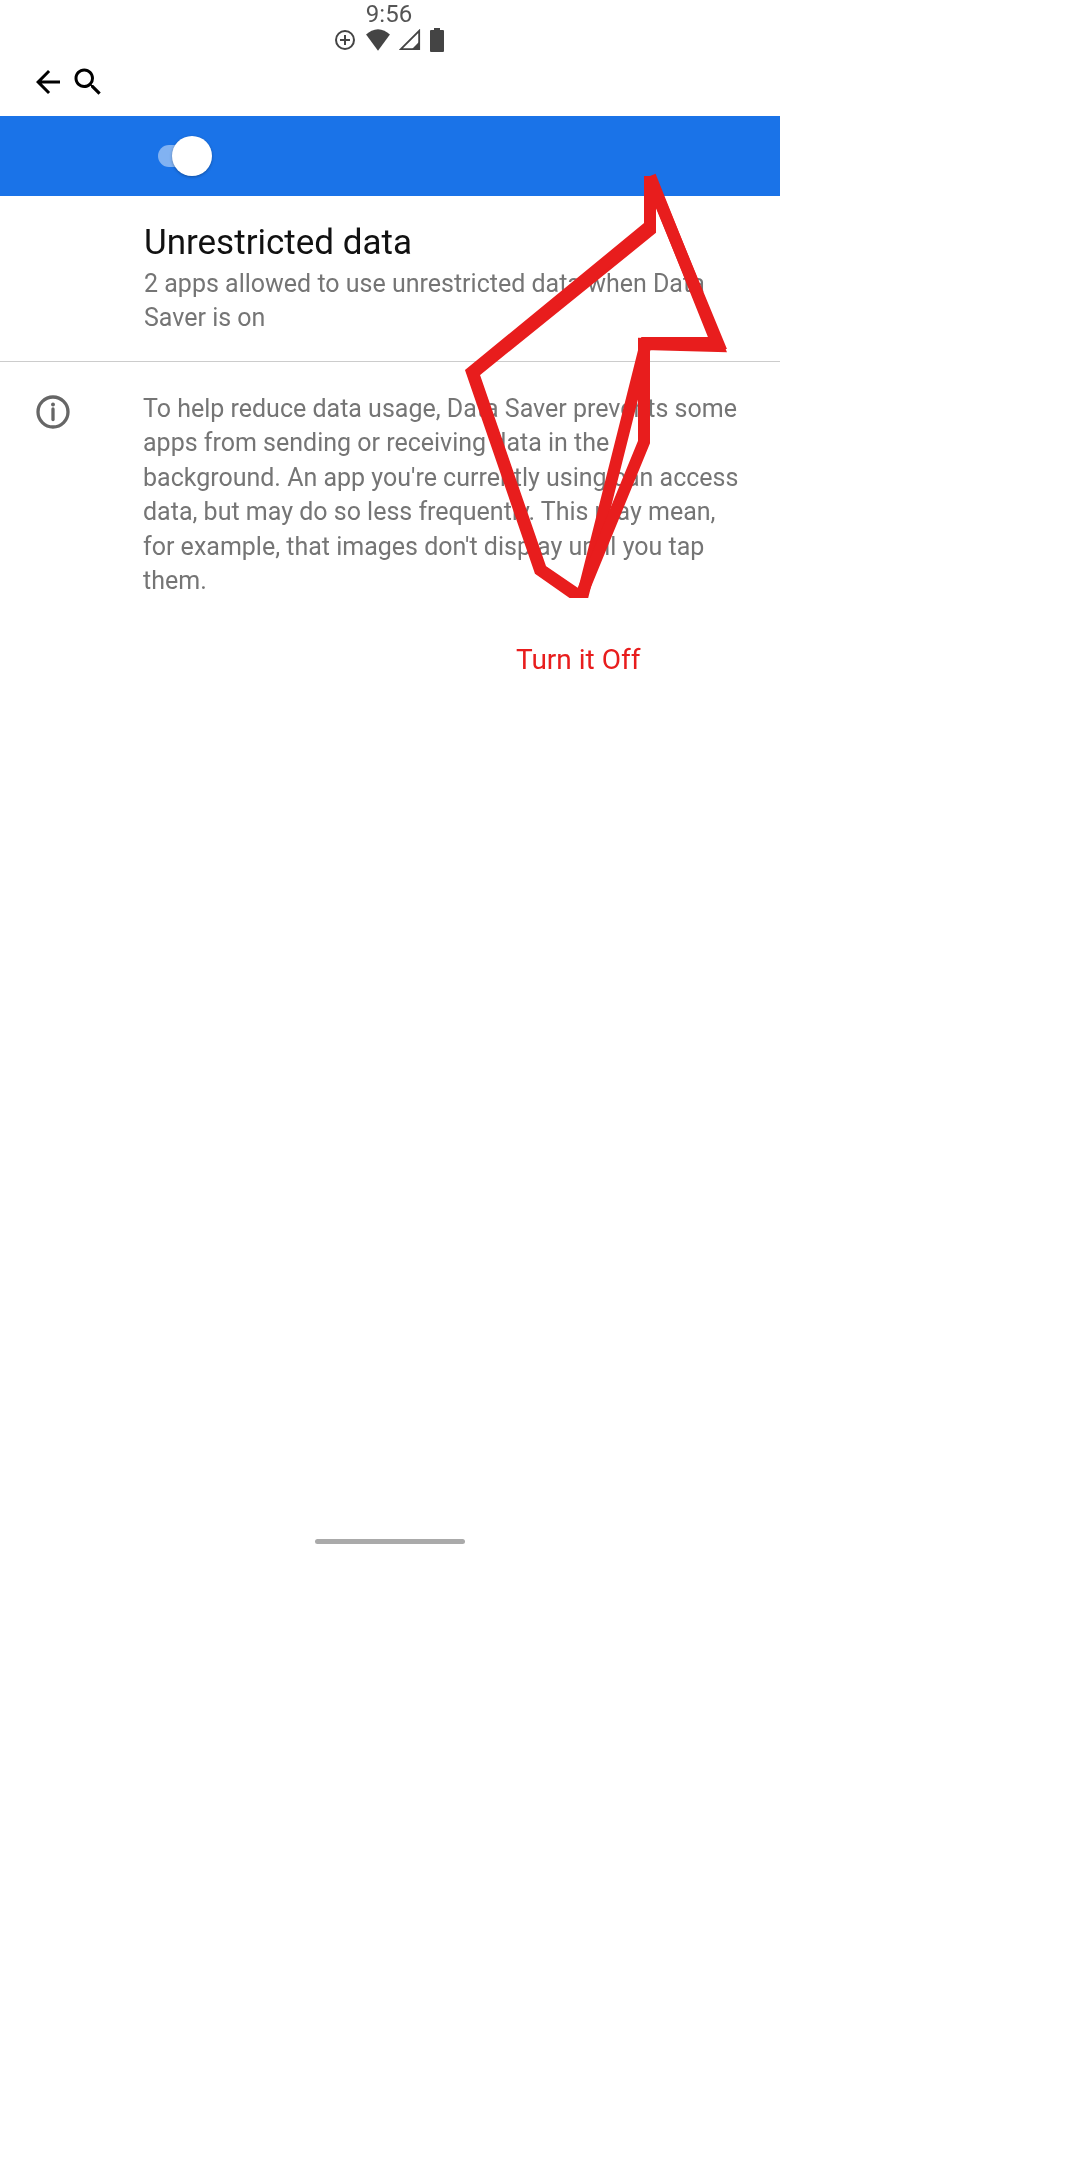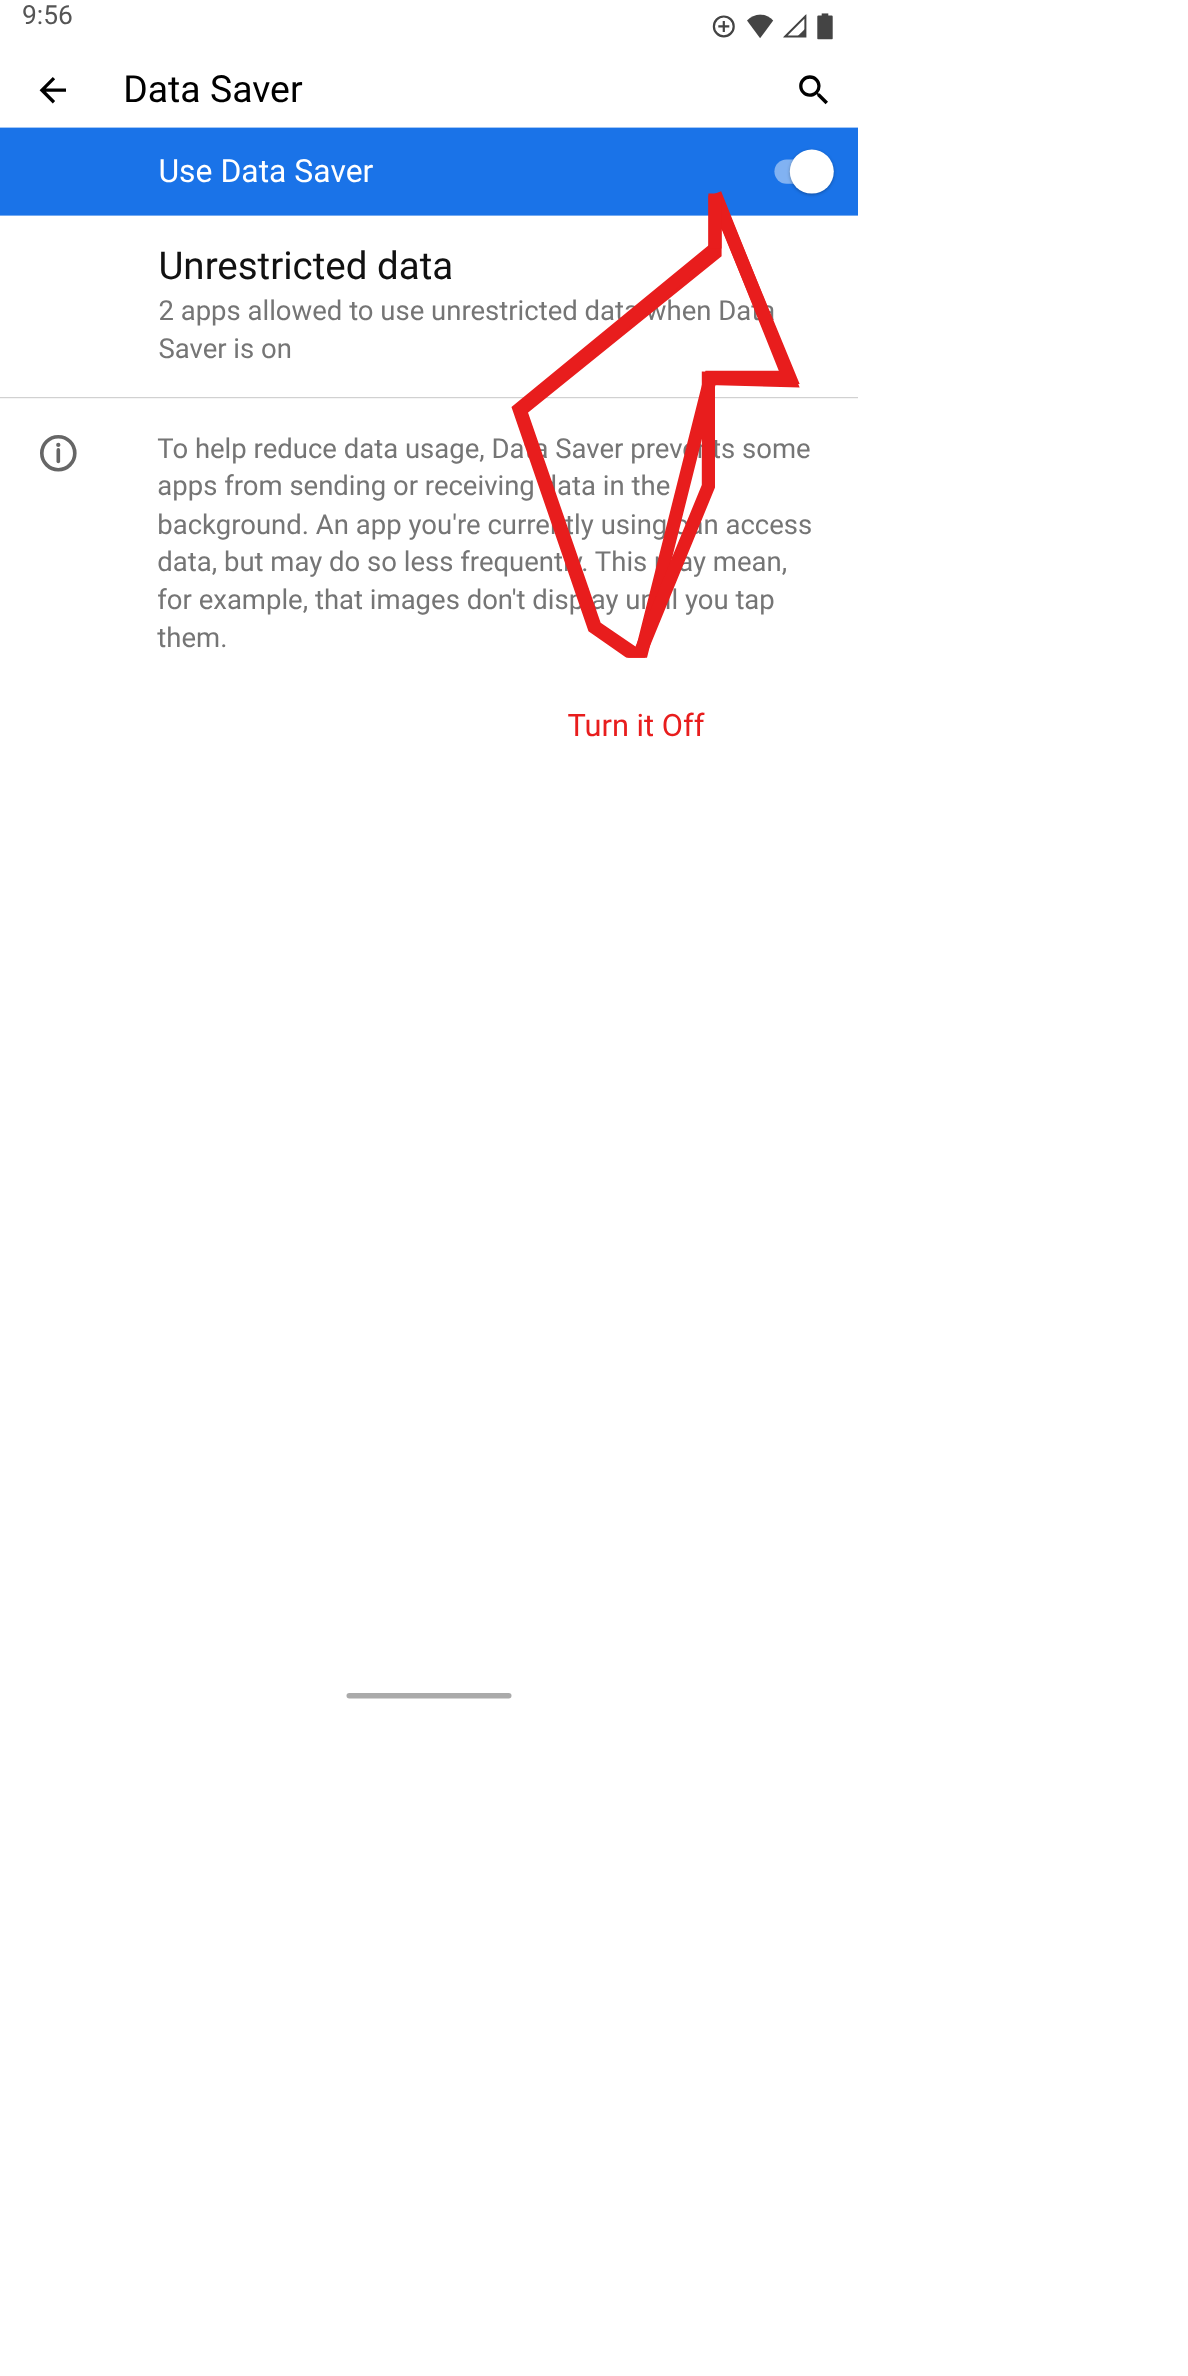--- a/index.html
+++ b/index.html
@@ -11,23 +11,25 @@
       width: 780px;
       height: 1560px;
       font-family: Roboto, -apple-system, BlinkMacSystemFont, "Segoe UI", sans-serif;
       background: #ffffff;
       position: relative;
       overflow: hidden;
     }
     .status-bar {
       display: flex;
       justify-content: space-between;
+      align-items: center;
       height: 48px;
       padding: 0 22px 0 20px;
       color: #555;
+      flex-direction: column;
     }
     .status-time {
       font-size: 24px;
       color: #555;
       font-weight: 400;
     }
     .status-icons {
       display: flex;
       align-items: center;
       gap: 8px;
@@ -188,30 +190,28 @@
       </svg>
   </div>
 </div>
 
 <div class="app-bar">
   <div class="back-arrow">
     <svg width="36" height="36" viewBox="0 0 24 24" fill="#000">
         <path d="M20 11H7.83l5.59-5.59L12 4l-8 8 8 8 1.41-1.41L7.83 13H20v-2z"></path>
       </svg>
   </div>
-  <div class="app-title">Data Saver</div>
   <div class="search-icon">
     <svg width="36" height="36" viewBox="0 0 24 24" fill="#000">
         <path d="M15.5 14h-.79l-.28-.27a6.471 6.471 0 0 0 1.57-4.23C16 5.91 13.09 3 9.5 3S3 5.91 3 9.5 5.91 16 9.5 16c1.61 0 3.09-.59 4.23-1.57l.27.28v.79l5 4.99L20.49 19l-4.99-5zM9.5 14C7.01 14 5 11.99 5 9.5S7.01 5 9.5 5 14 7.01 14 9.5 11.99 14 9.5 14z"></path>
       </svg>
   </div>
 </div>
 
 <div class="toggle-row">
-  <div class="toggle-label">Use Data Saver</div>
   <div class="switch">
     <div class="switch-track"></div>
     <div class="switch-thumb"></div>
   </div>
 </div>
 
 <div class="setting-row">
   <div class="setting-title">Unrestricted data</div>
   <div class="setting-subtitle">2 apps allowed to use unrestricted data when Data Saver is on</div>
 </div>

